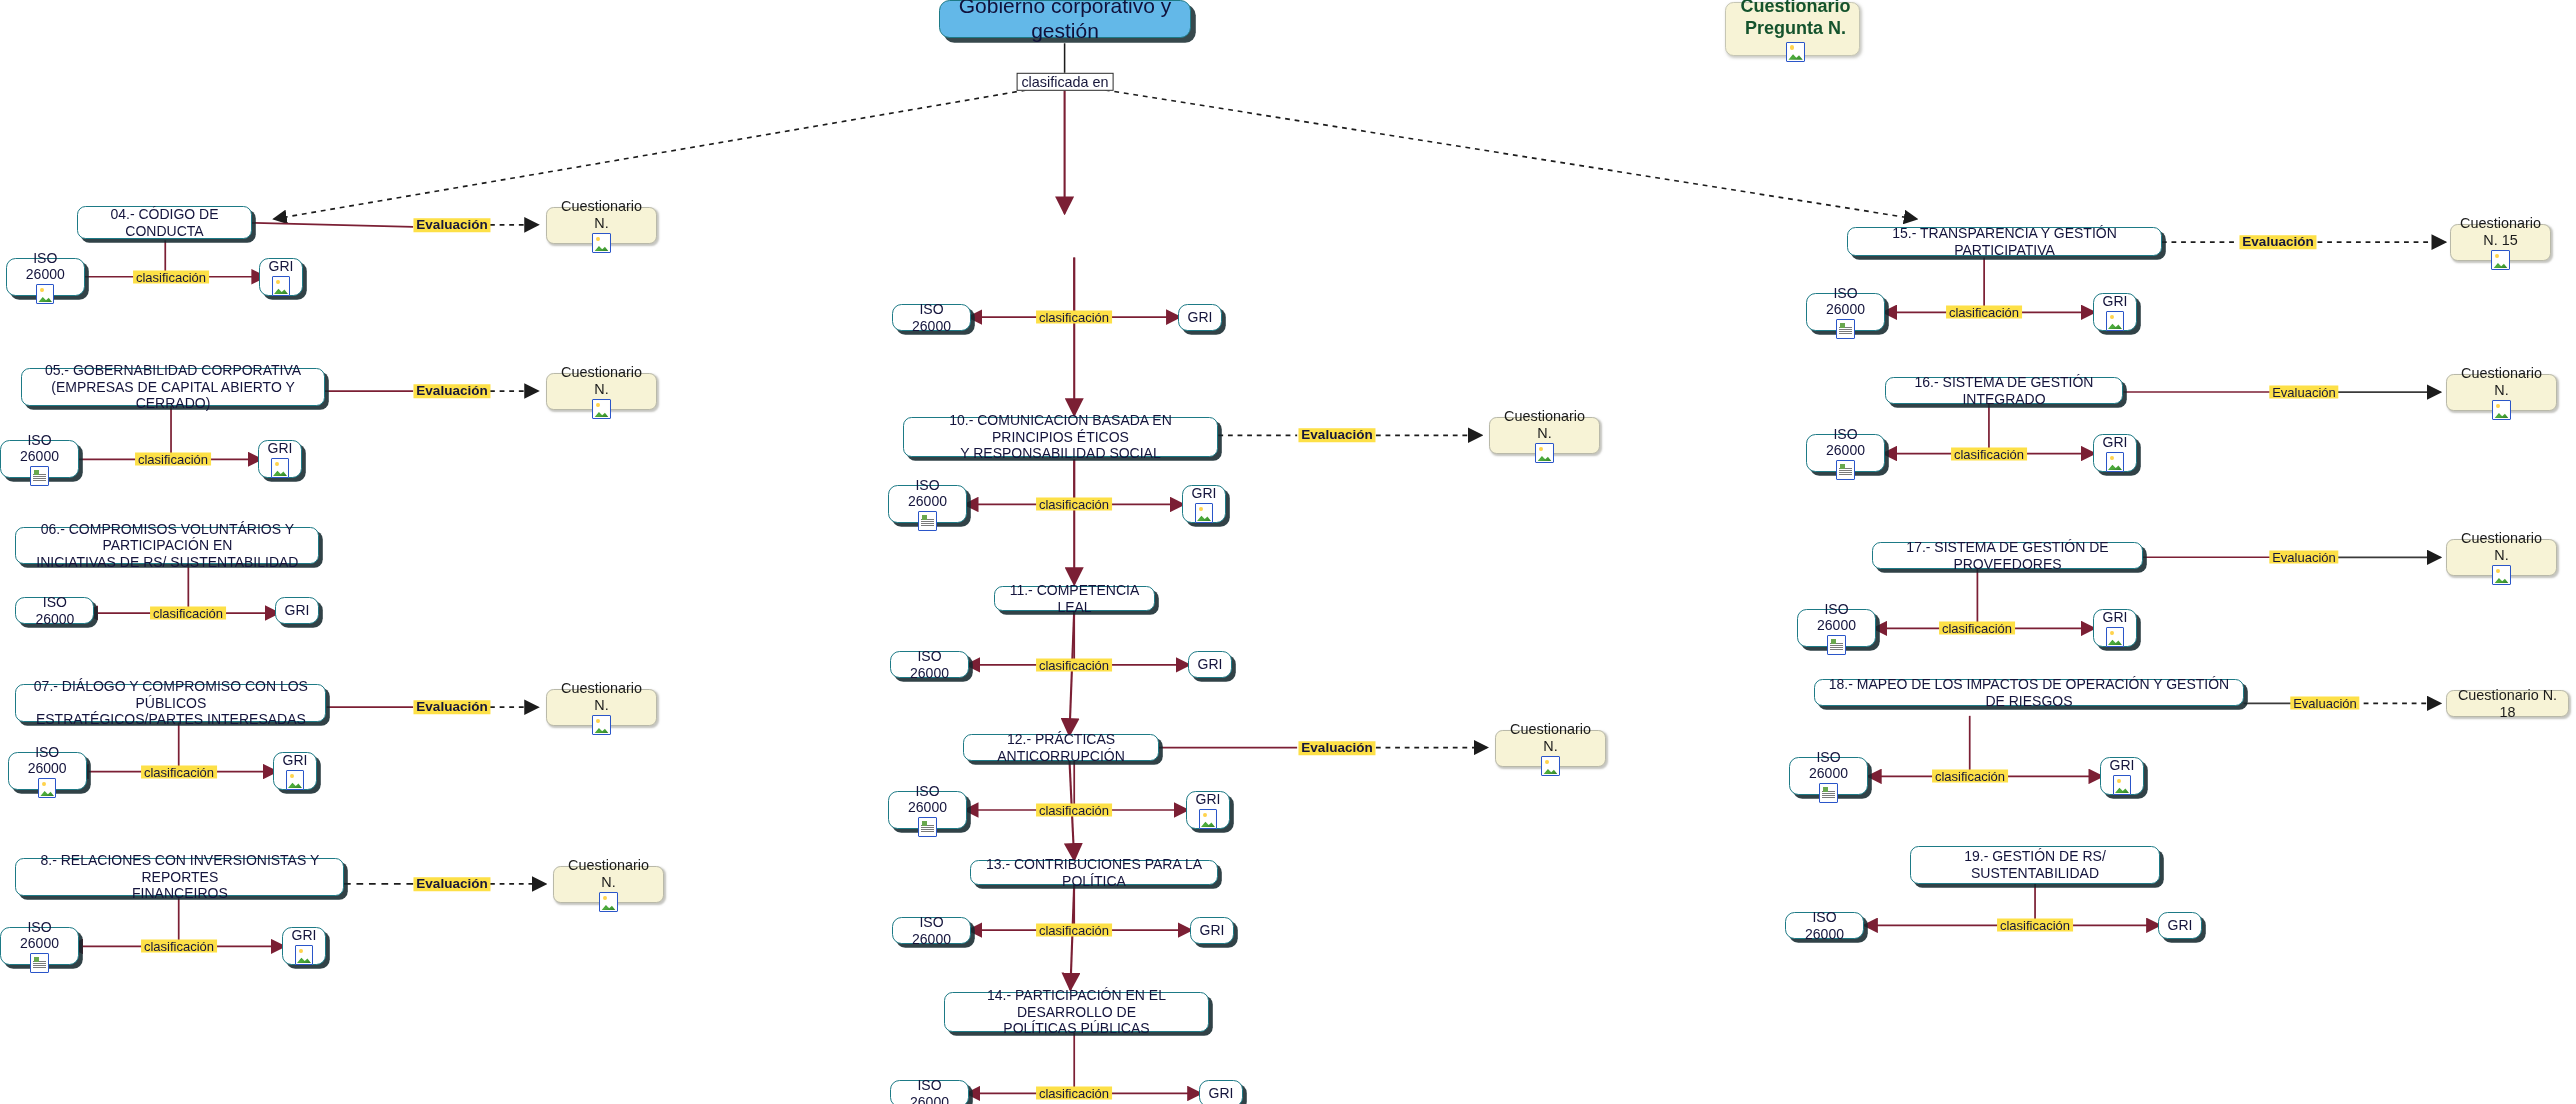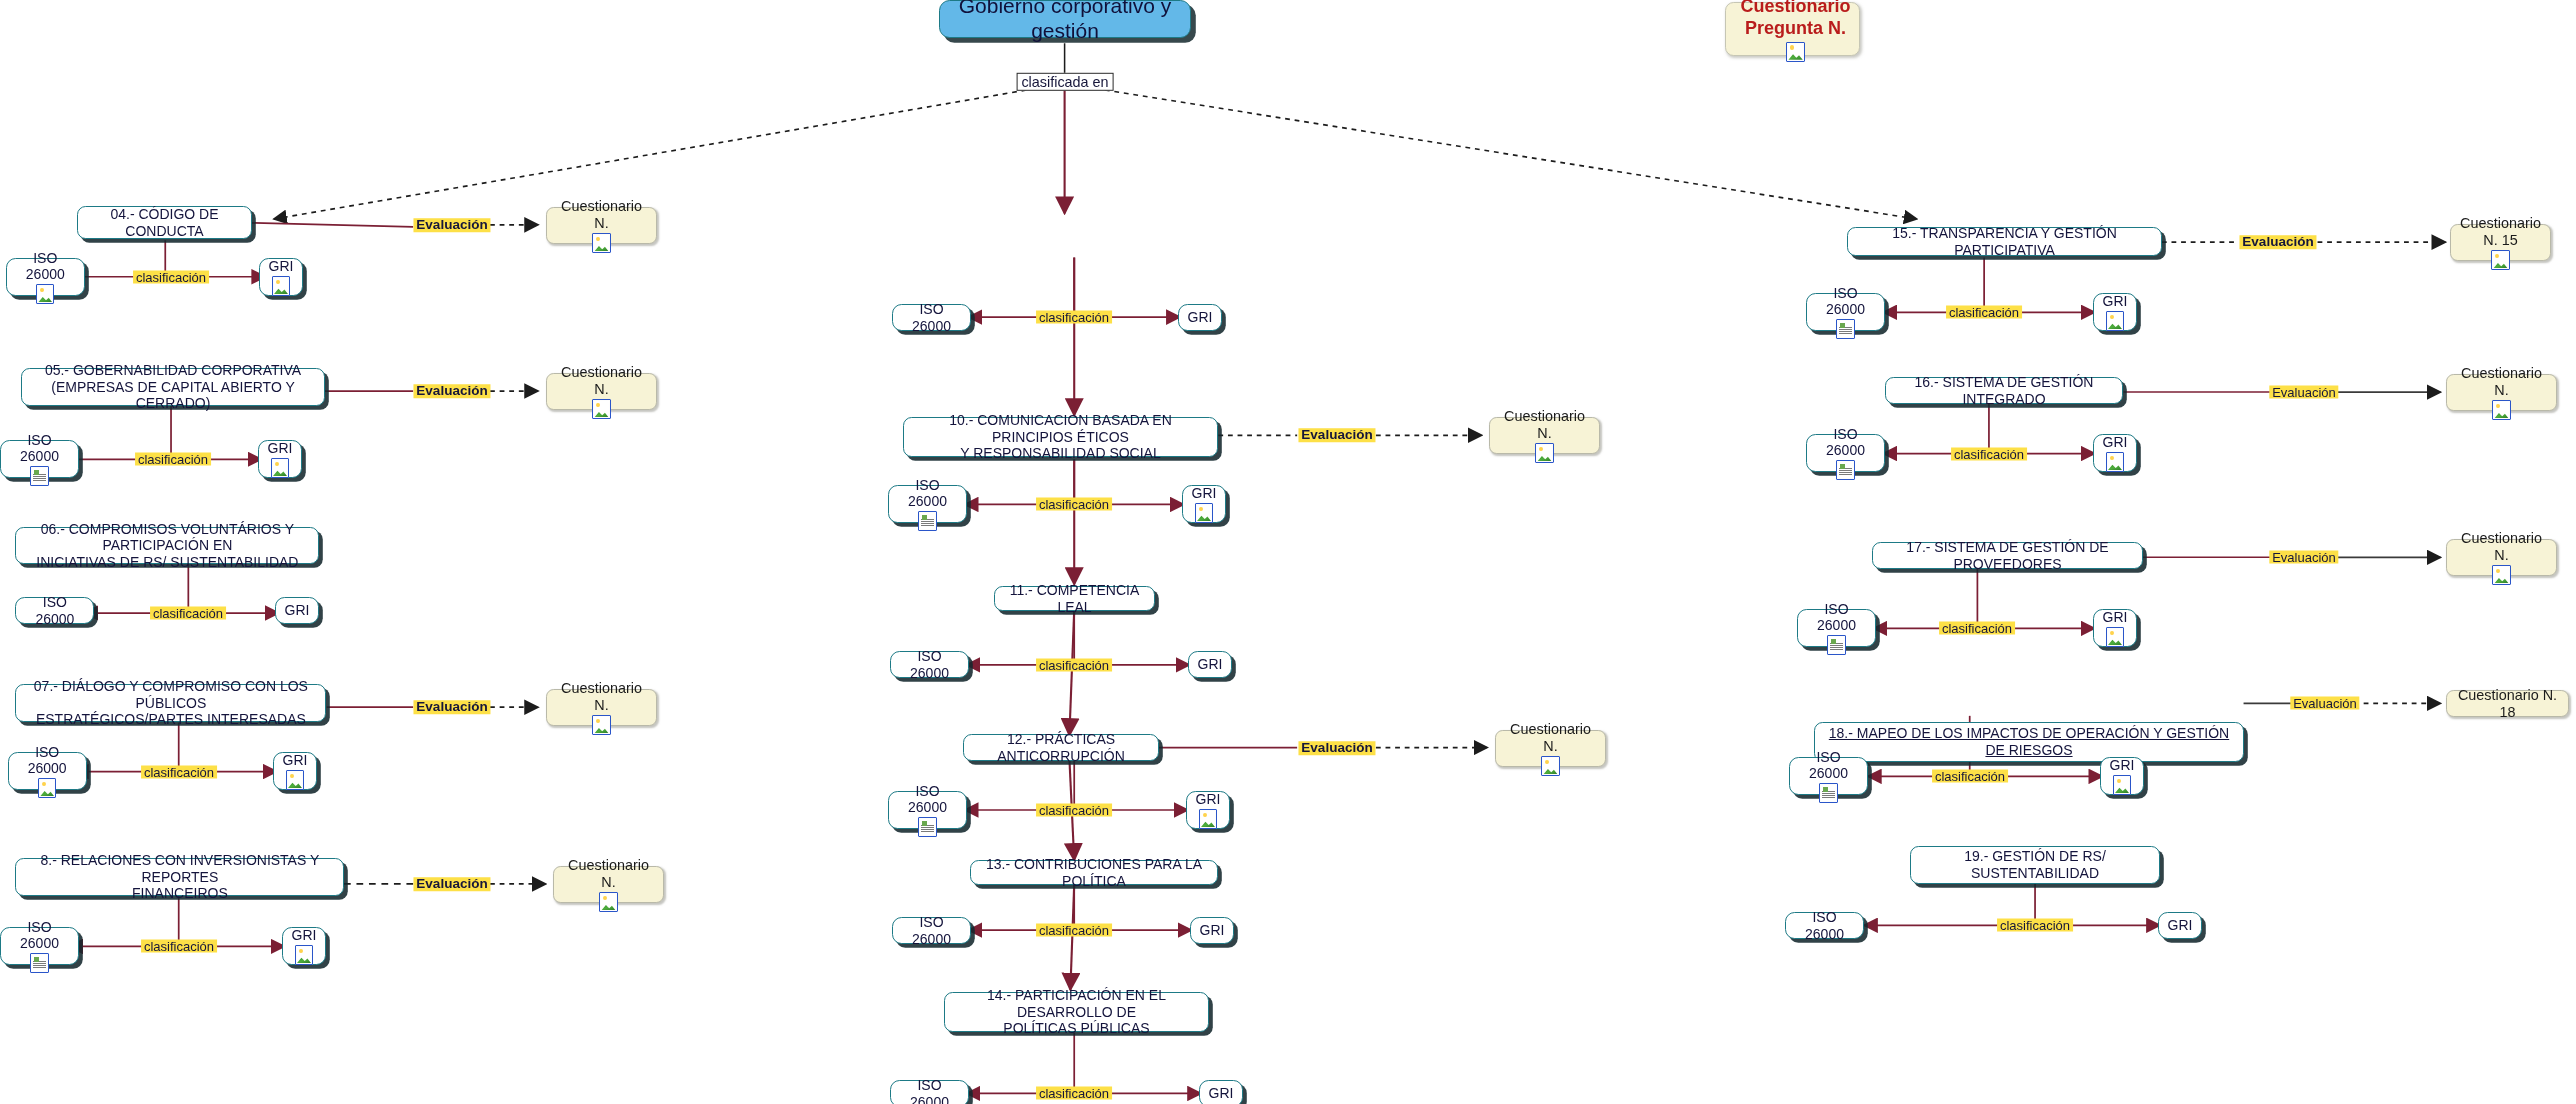--- a/index.html
+++ b/index.html
@@ -58,21 +58,21 @@
     border:1px solid #b9b9a9;
     border-radius:7.7px;
     color:#1b1b1b;
     box-shadow:1.9px 1.9px 1.9px rgba(150,150,140,0.55);
     font-size:14.4px;
   }
   .node.legend{
     background:#f7f3d6;
     border:1px solid #c6c6b4;
     border-radius:8.6px;
-    color:#b91c1c;
+    color:#14532d;
     font-weight:bold;
     font-size:18px;
     box-shadow:1.9px 1.9px 2.9px rgba(150,150,140,0.5);
     line-height:1.22;
     padding-left:12px;
   }
 
   
   .attach{
     width:16.3px;height:18px;
@@ -550,21 +550,21 @@
   </div>
   <div class="elabel" style="left:1977px;top:628px;">clasificación</div>
   <div class="elabel" style="left:2304px;top:557px;">Evaluación</div>
   <div class="node quest" style="left:2446px;top:539px;width:111px;height:37px;">
     <span class="label">Cuestionario N.</span>
     <span class="attach">
         <i></i>
       </span>
   </div>
 
-  <div class="node main" style="left:1814px;top:722px;width:430px;height:40px;text-decoration:underline;">
+  <div class="node main" style="left:1814px;top:679px;width:430px;height:27px;">
     <span class="label">18.-  MAPEO DE LOS IMPACTOS DE OPERACIÓN Y GESTIÓN DE RIESGOS</span>
   </div>
   <div class="node leaf" style="left:1789px;top:757px;width:79px;height:38px;">
     <span class="label">ISO 26000</span>
     <span class="attach doc">
         <i></i>
       </span>
   </div>
   <div class="node leaf" style="left:2100px;top:757px;width:44px;height:38px;">
     <span class="label">GRI</span>

